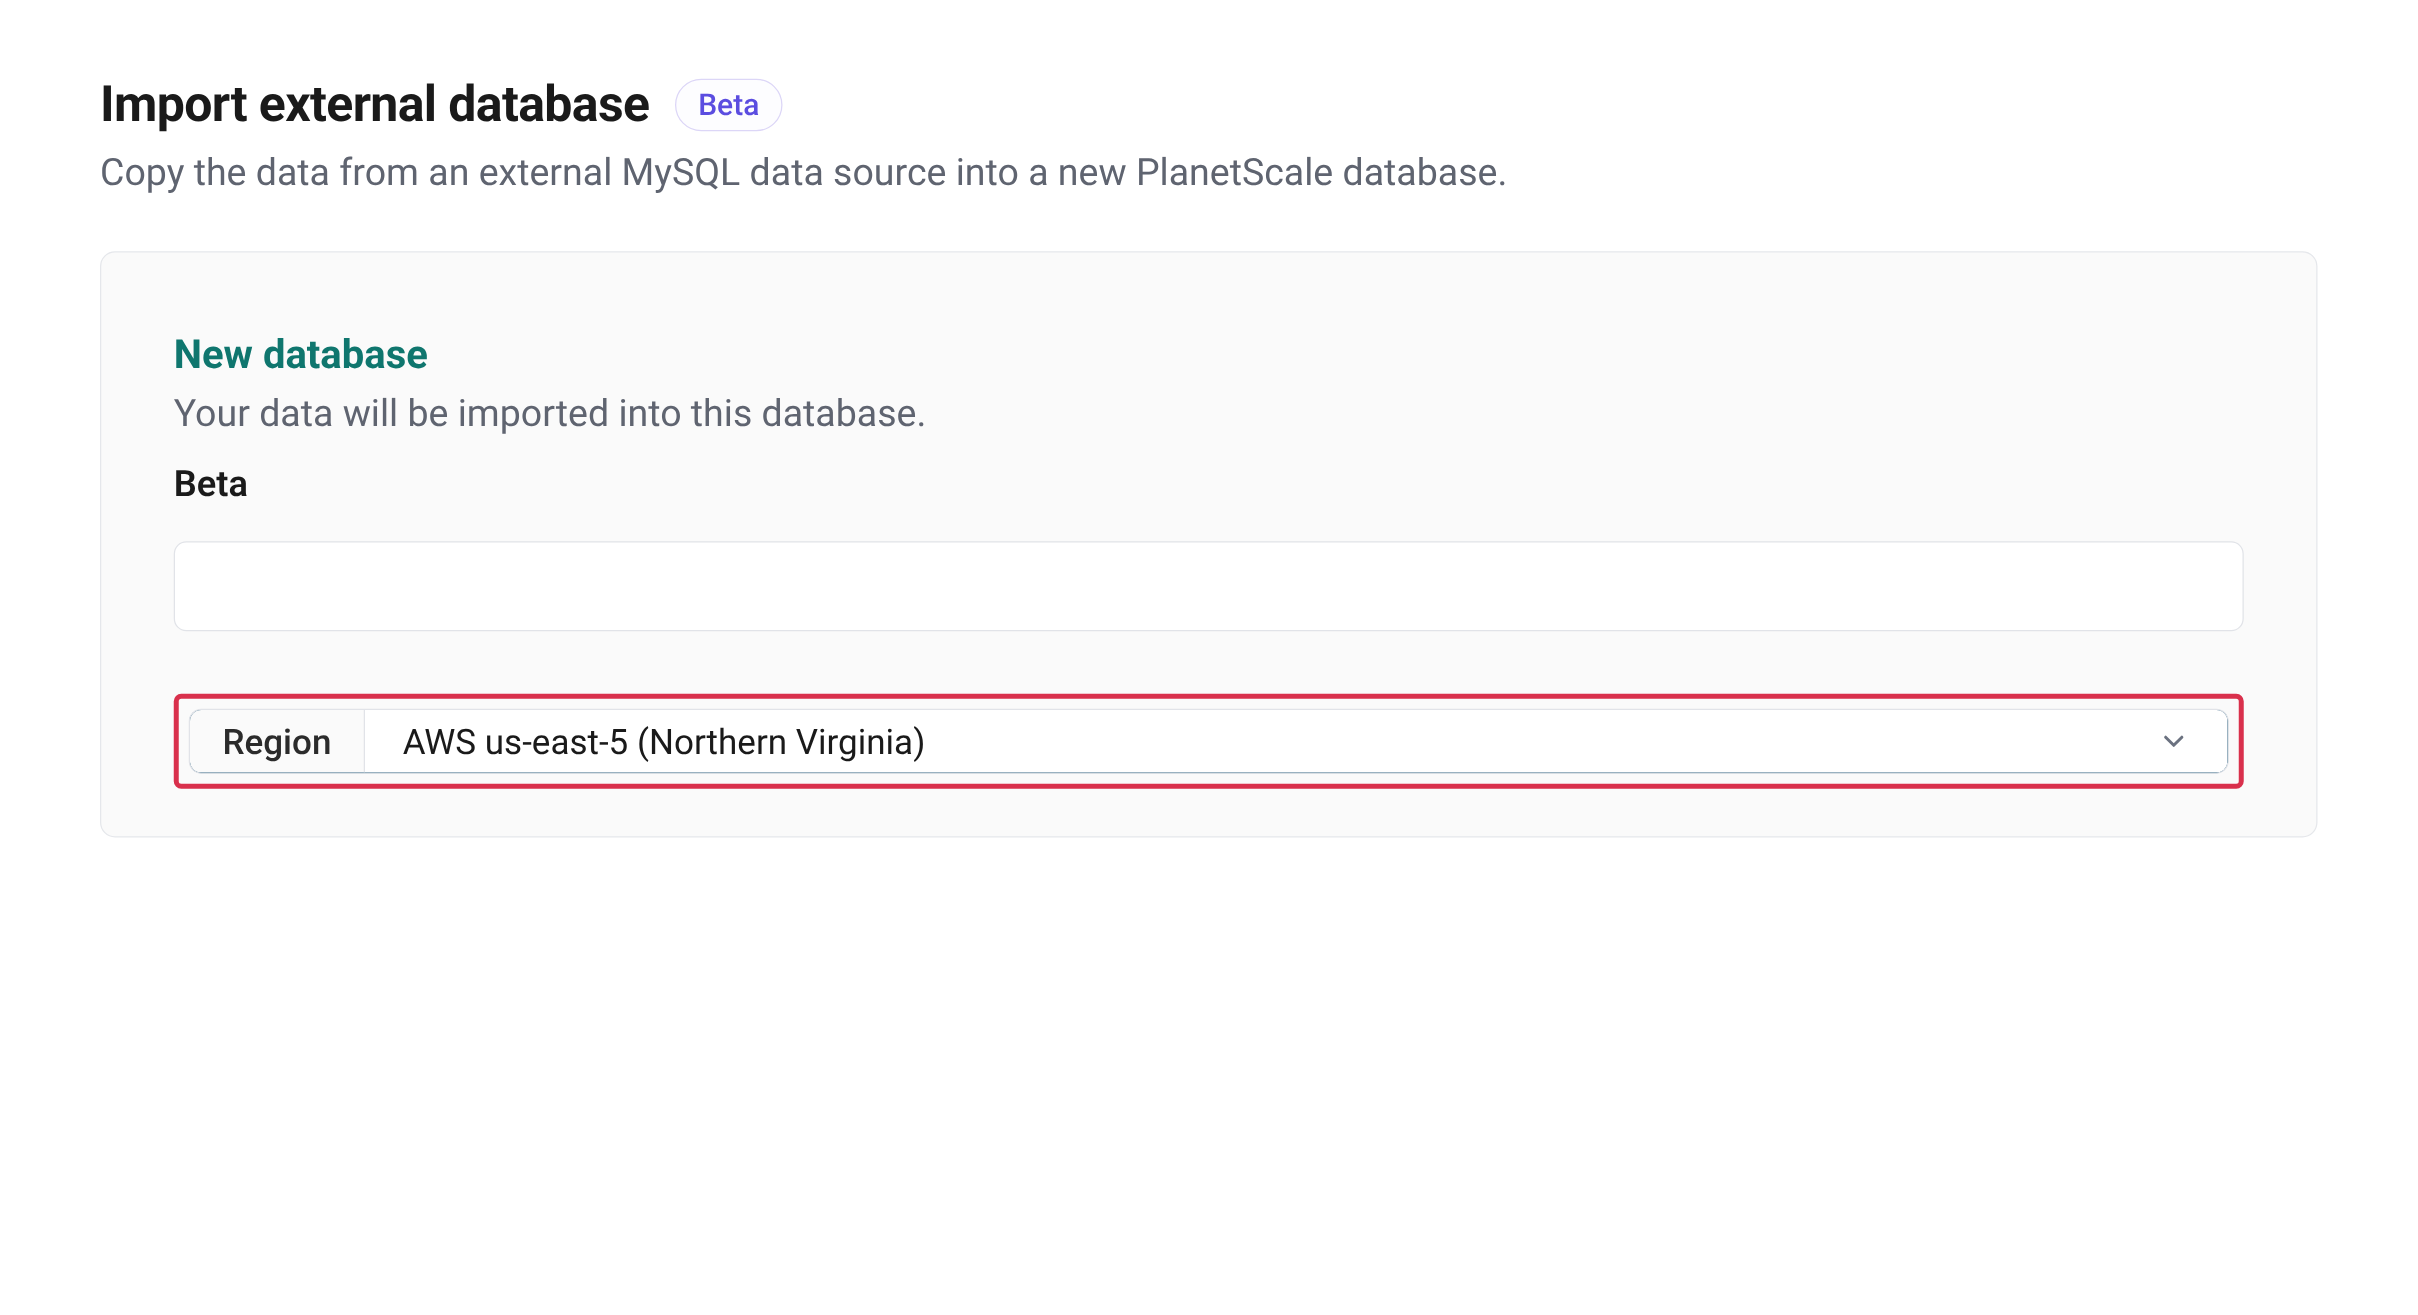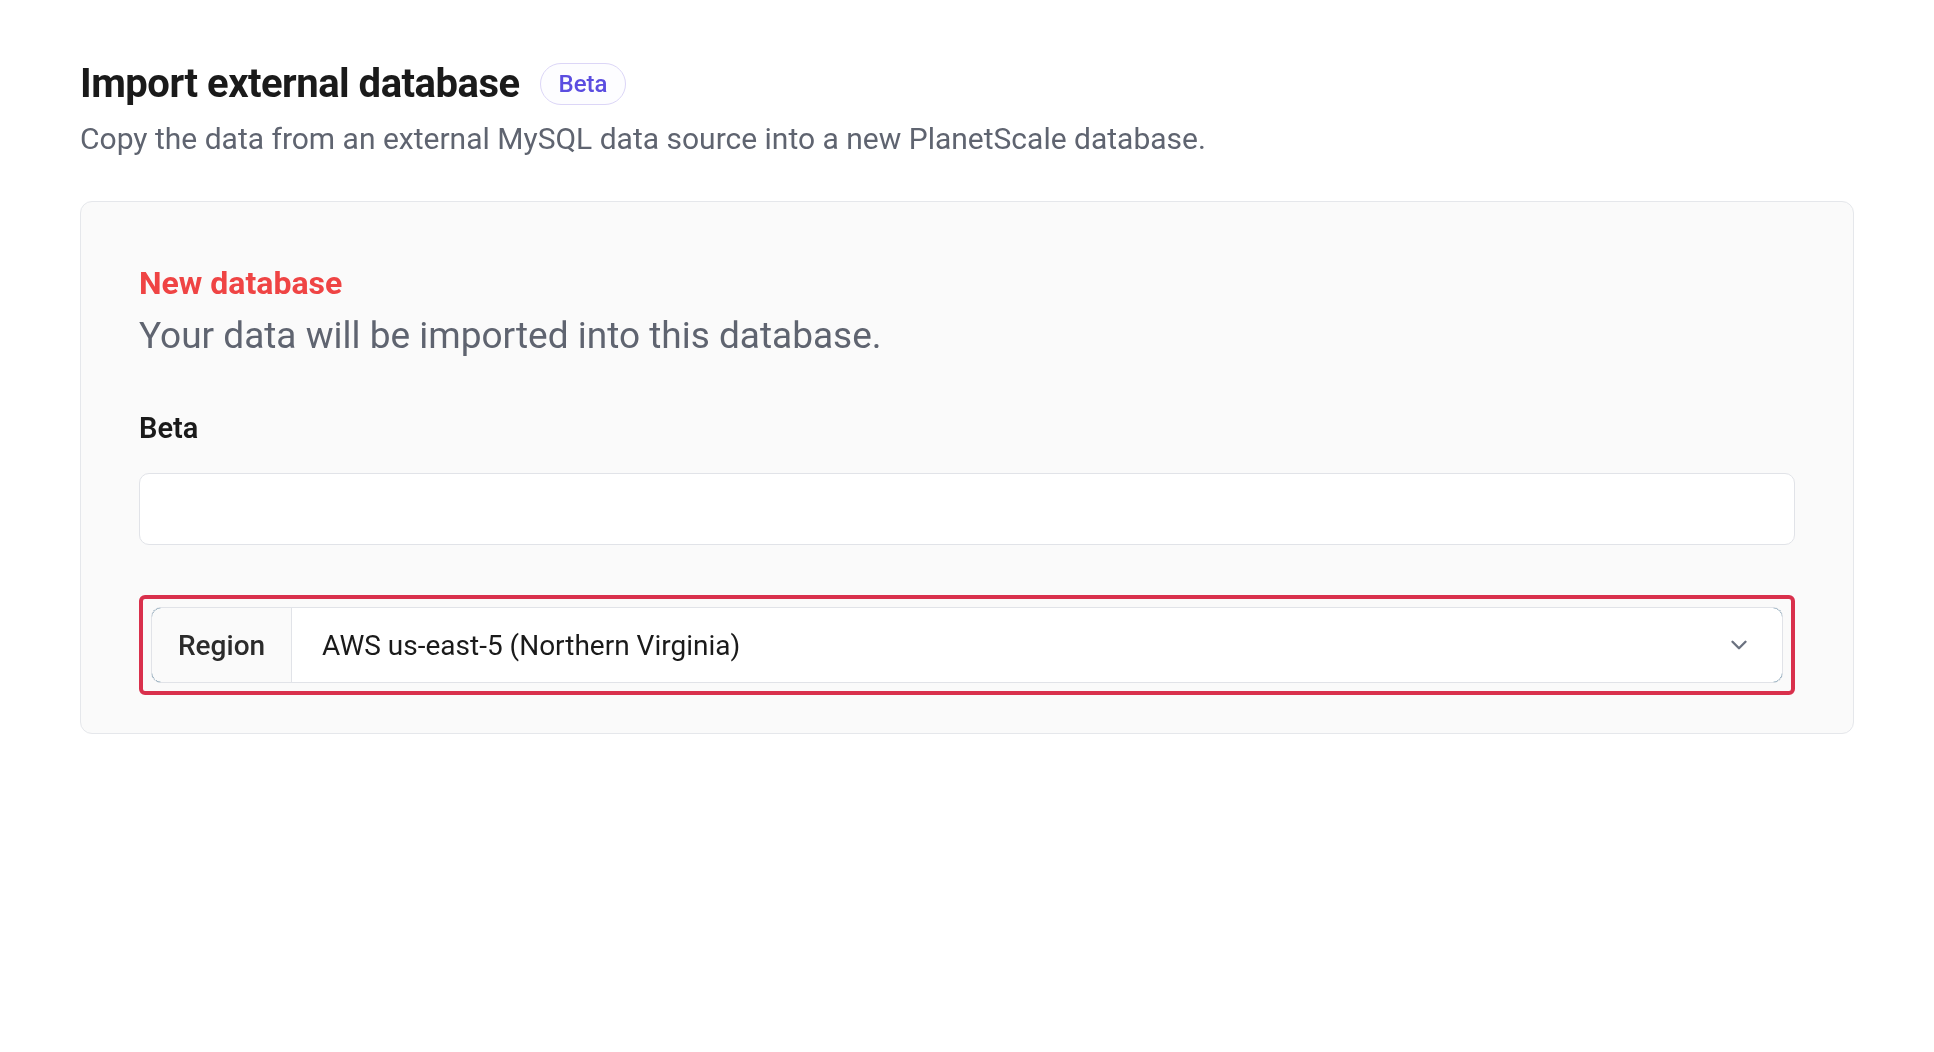--- a/index.html
+++ b/index.html
@@ -45,27 +45,27 @@
     }
     .card {
       border: 1.5px solid #e5e7eb;
       background: #fafafa;
       border-radius: 12px;
       padding: 62px 58px 38px 58px;
     }
     .section-title {
       font-size: 32px;
       font-weight: 700;
-      color: #ef4444;
+      color: #0f766e;
       margin-bottom: 12px;
     }
     .section-subtitle {
-      font-size: 37px;
+      font-size: 30px;
       color: #5f6470;
-      margin-bottom: 54px;
+      margin-bottom: 22px;
     }
     .field-label {
       font-size: 29px;
       font-weight: 600;
       color: #1a1a1a;
       margin-bottom: 28px;
       display: block;
     }
     .text-input {
       width: 100%;
@@ -84,21 +84,21 @@
       padding: 8px;
       margin-top: 50px;
     }
     .region-row {
       display: flex;
       align-items: stretch;
       border: 1.5px solid #e1e3e8;
       border-radius: 10px;
       overflow: hidden;
       background: #0c4a6e;
-      height: 76px;
+      height: 52px;
     }
     .region-label-cell {
       display: flex;
       align-items: center;
       padding: 0 26px;
       background: #fafafa;
       border-right: 1.5px solid #e1e3e8;
       font-size: 28px;
       font-weight: 500;
       color: #2b2b2b;

